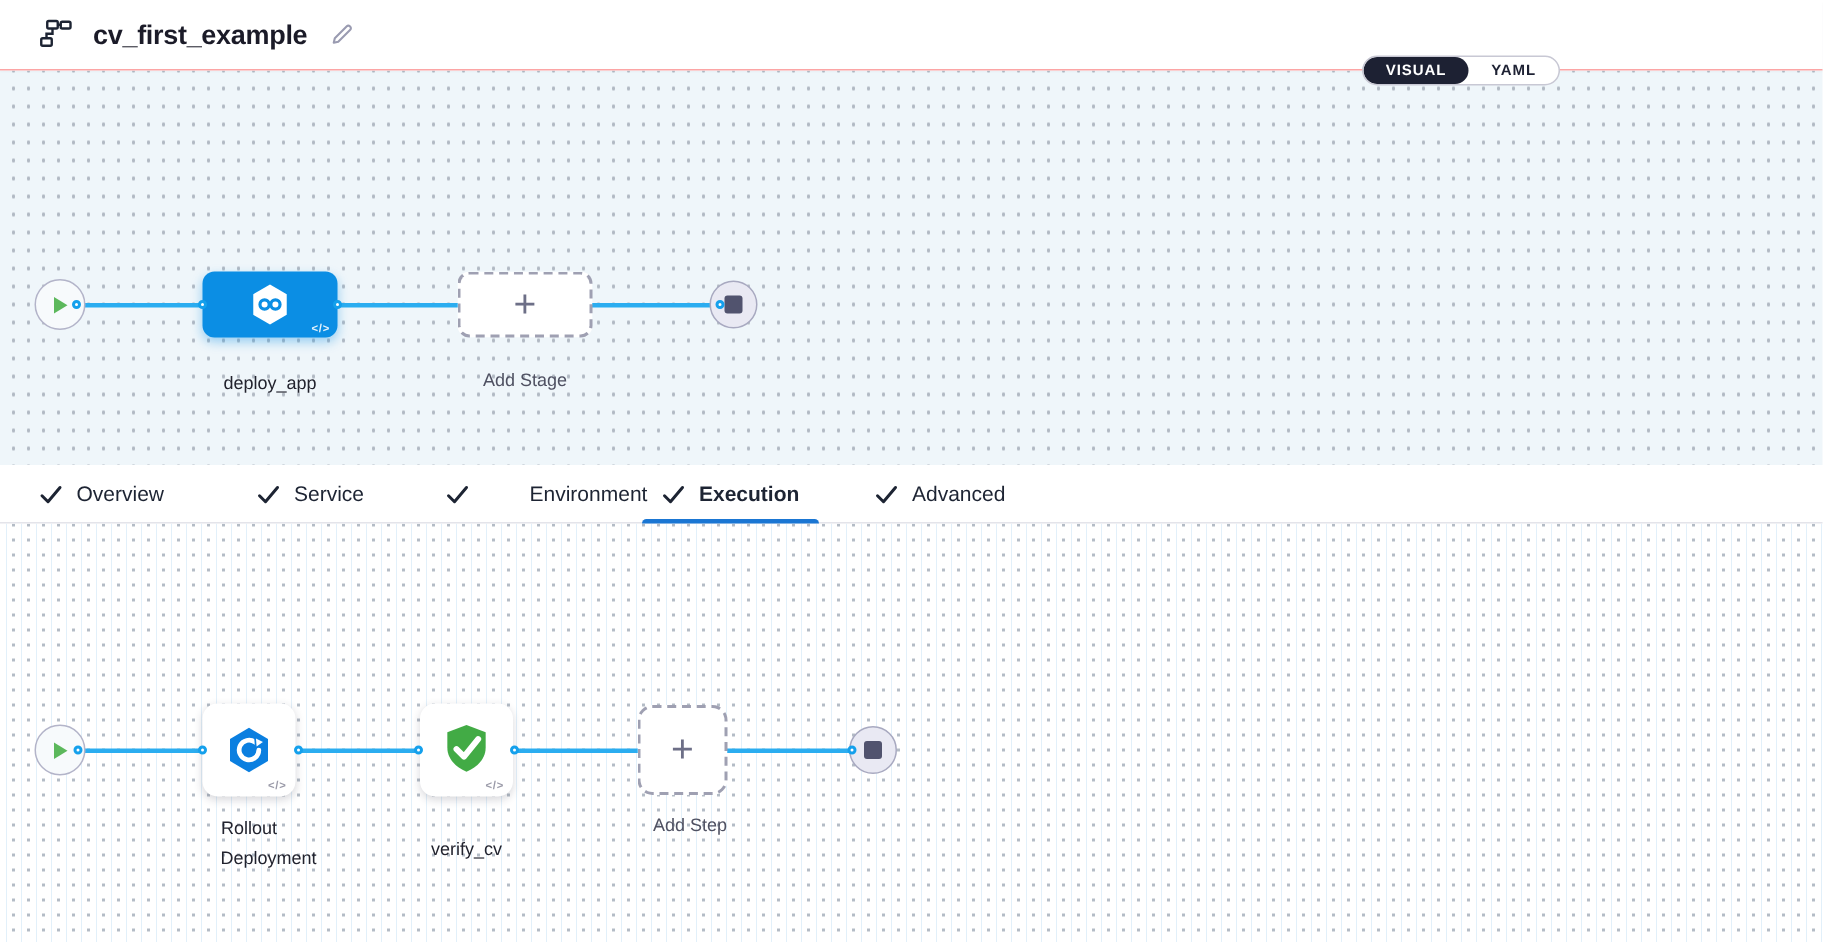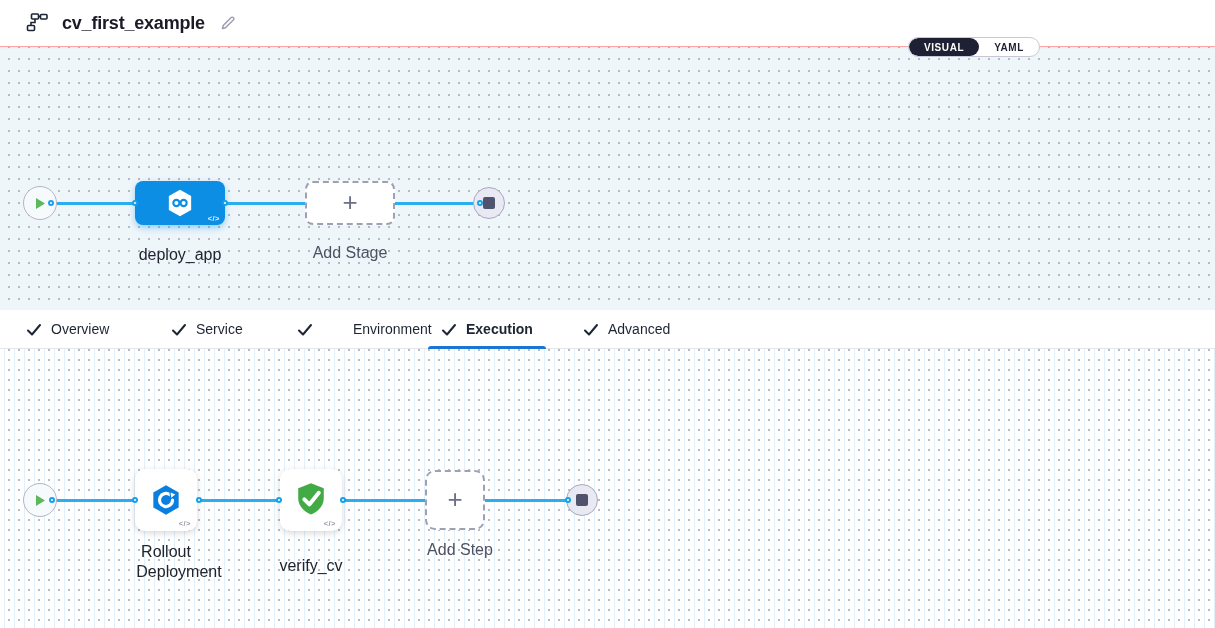--- a/index.html
+++ b/index.html
@@ -56,21 +56,21 @@
     z-index:3; cursor:pointer; display:flex; align-items:center; justify-content:center; }
   .add-box .plus { font-size:26px; font-weight:300; color:#6d6f87; line-height:1; margin-top:-2px; }
 
   .step-card { position:absolute; width:62px; height:62px; border-radius:10px;
     background:#fff; z-index:3; cursor:pointer;
     box-shadow:0 2px 6px rgba(40,41,61,0.18);
     display:flex; align-items:center; justify-content:center; }
   .step-card .code-badge { position:absolute; right:6px; bottom:3px;
     font-size:7.5px; font-weight:700; color:#9a9aa8; letter-spacing:0.5px; }
 
-  .node-label { position:absolute; z-index:2; text-align:center; font-size:16px;
+  .node-label { position:absolute; z-index:2; text-align:center; font-size:12px;
     color:#22232e; line-height:20px; }
   .node-label.gray { color:#4f5162; }
 
   
   .tabbar { position:absolute; left:0; top:310px; width:1215px; height:39px;
     background:#fff; border-bottom:1px solid #e4e4ea; z-index:15; }
   .tab { position:absolute; top:0; height:100%; display:flex; align-items:center;
     gap:9px; padding:0 13px; font-size:14px; color:#1d2433; cursor:pointer; }
   .tab.active { font-weight:700; }
   .tab .underline { display:none; }

